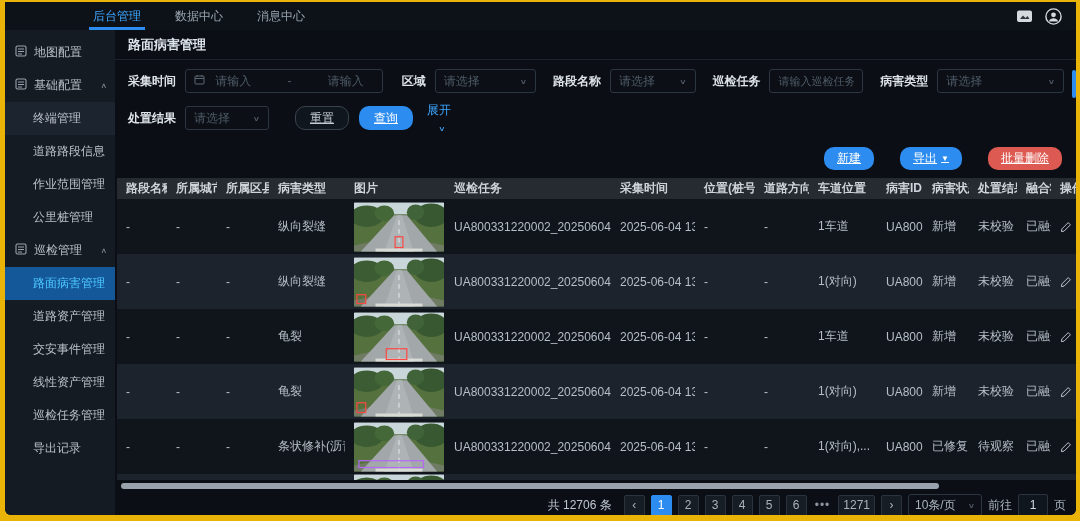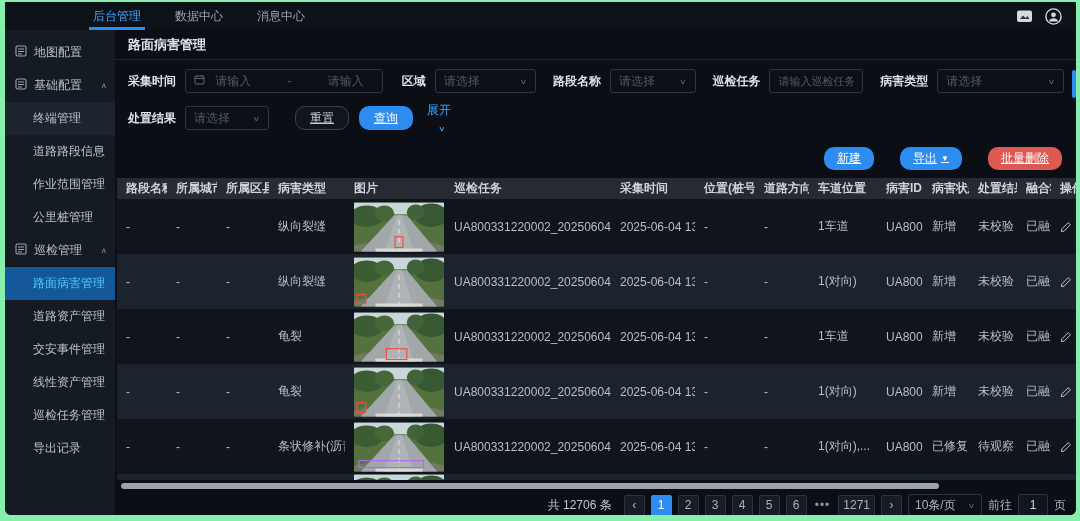--- a/index.html
+++ b/index.html
@@ -1,18 +1,18 @@
 <!DOCTYPE html>
 <html><head>
 <meta charset="utf-8">
 <style>
   * { box-sizing: border-box; margin: 0; padding: 0; }
   html,body { width:1080px; height:521px; }
   body { font-family:"Liberation Sans","DejaVu Sans",sans-serif; background:#f2f2f2; position:relative; }
-  .frame { position:absolute; inset:0; background:#86efac; }
+  .frame { position:absolute; inset:0; background:#eab308; }
   .app { position:absolute; left:5px; right:4px; top:2px; bottom:6px; background:#0a0e13; overflow:hidden; border-radius:0 0 6px 6px; }
 
   
   .topbar { position:absolute; left:0; right:0; top:0; height:28px; background:#0d1219; display:flex; align-items:stretch; }
   .tabs { display:flex; margin-left:88px; gap:34px; }
   .tab { display:flex; align-items:center; font-size:12px; color:#9aa4ae; cursor:pointer; position:relative; }
   .tab.active { color:#3ea6ff; }
   .tab.active::after { content:""; position:absolute; left:-4px; right:-4px; bottom:0; height:3px; background:#2d8cf0; }
   .topbar-right { margin-left:auto; display:flex; align-items:center; gap:12px; padding-right:14px; }
   .tb-icon { display:inline-flex; }

